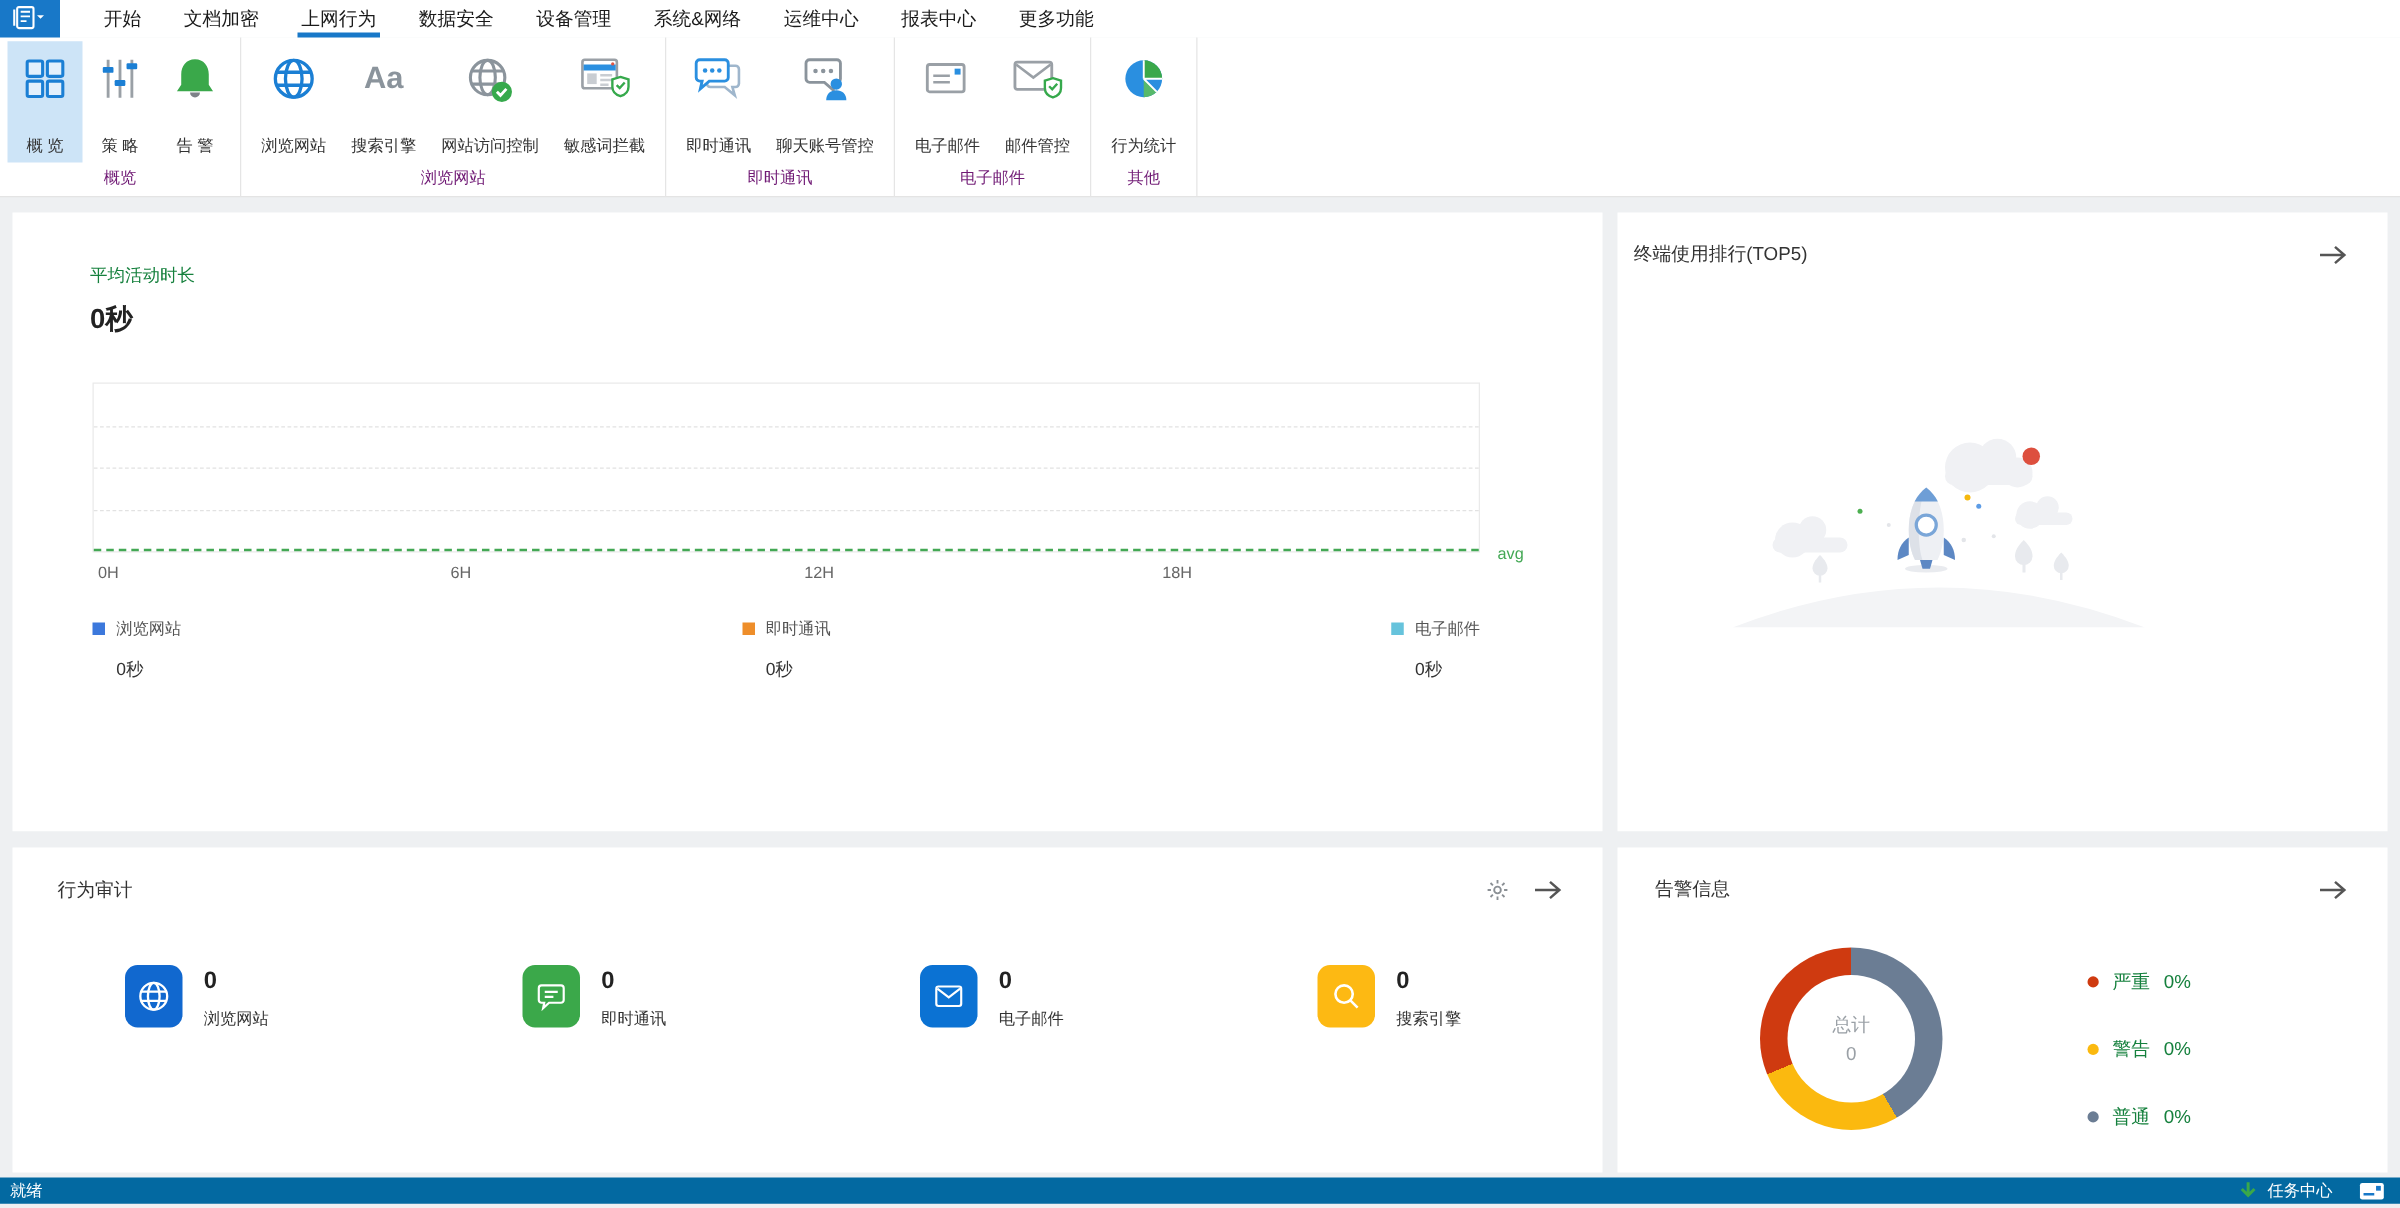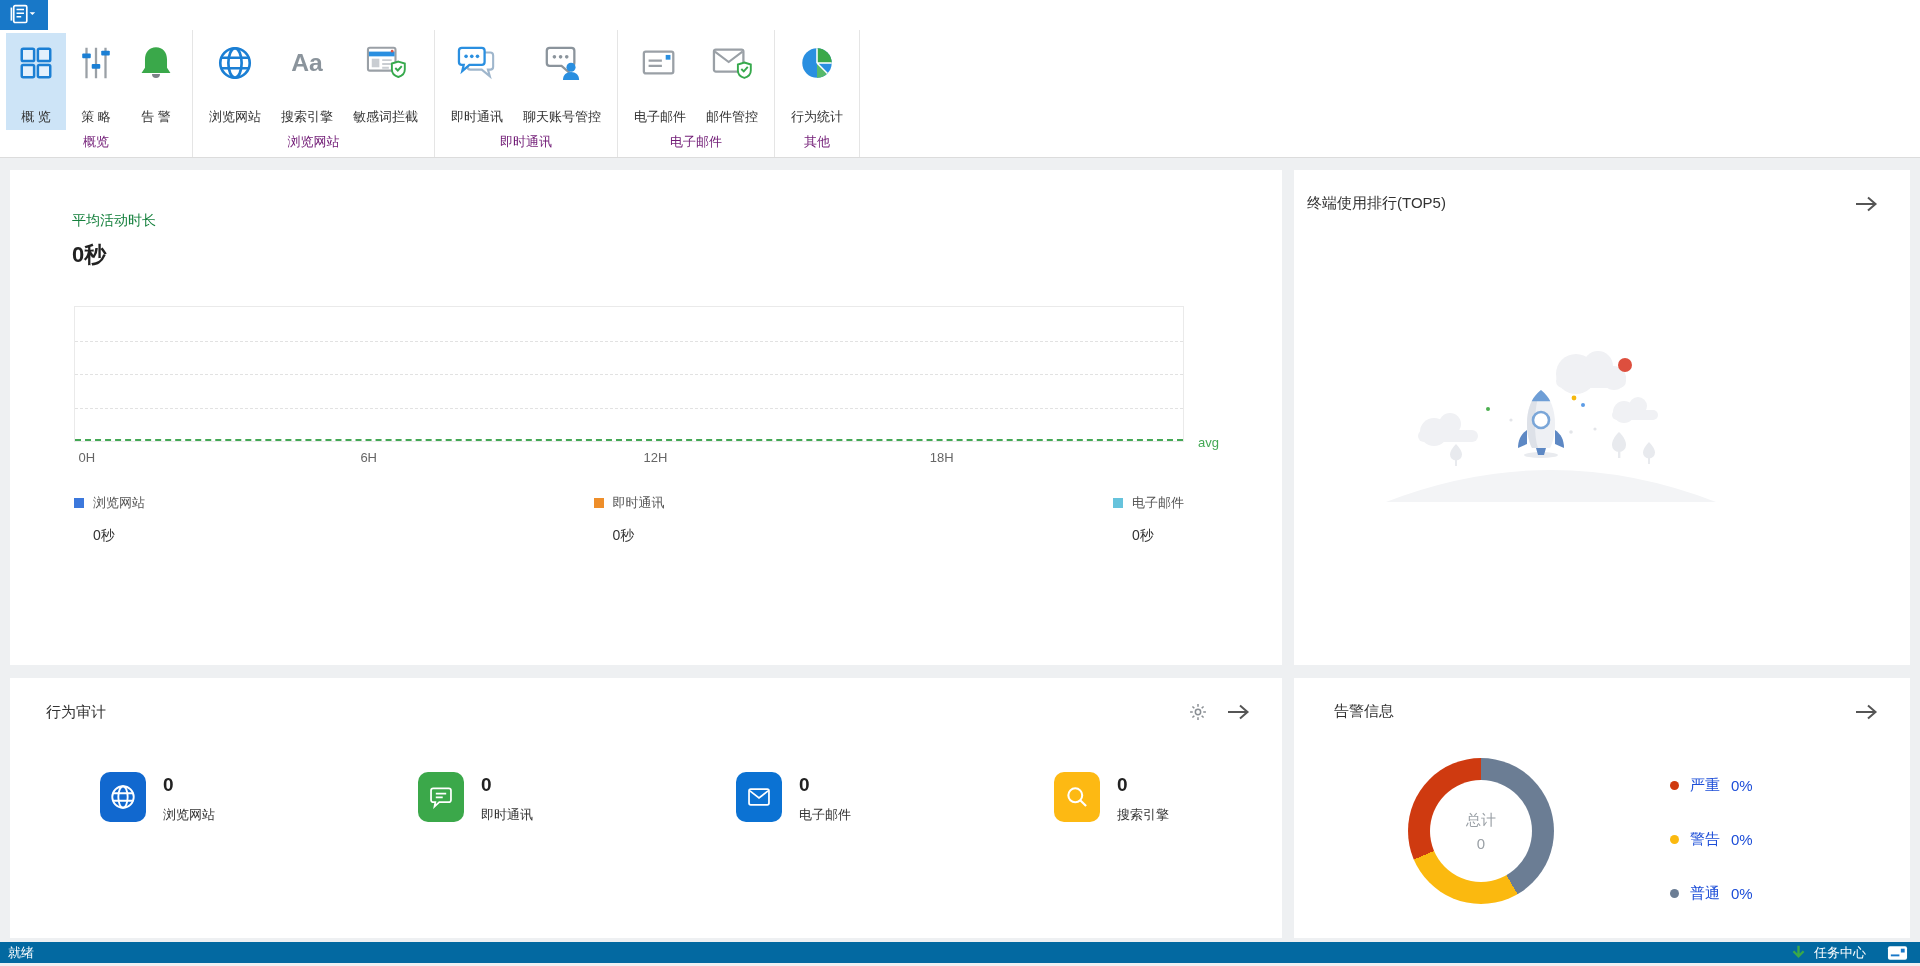--- a/index.html
+++ b/index.html
@@ -56,40 +56,51 @@
   .stat-tile { width:46px; height:50px; border-radius:10px; display:flex; align-items:center; justify-content:center; flex:none; }
   .stat-num { font-size:19px; font-weight:bold; color:#222; margin-top:2px; }
   .stat-label { font-size:13px; color:#333; margin-top:10px; }
 
   
   .donut { position:absolute; left:114px; top:80px; width:146px; height:146px; border-radius:50%; }
   .donut-hole { position:absolute; left:22px; top:22px; width:102px; height:102px; border-radius:50%;
     background:#fff; display:flex; flex-direction:column; align-items:center; justify-content:center;
     color:#9aa0a6; font-size:15px; gap:5px; }
   .alert-legend { position:absolute; left:376px; top:98px; display:flex; flex-direction:column; gap:35px; }
-  .al-item { display:flex; align-items:center; gap:11px; font-size:15px; color:#1d4ed8; cursor:pointer; }
+  .al-item { display:flex; align-items:center; gap:11px; font-size:15px; color:#15803d; cursor:pointer; }
   .al-dot { width:9px; height:9px; border-radius:50%; flex:none; }
 
   
   .statusbar { height:21px; background:#0369a1; display:flex; align-items:center; color:#fff; font-size:13px; padding:0 12px 0 8px; }
   .sb-right { margin-left:auto; display:flex; align-items:center; gap:7px; }
   .sb-task { display:flex; align-items:center; gap:6px; cursor:pointer;text-align:right; }
 </style>
 </head>
 <body>
 
 <div class="menubar">
   <div class="app-btn">
     <svg width="28" height="22" viewBox="0 0 30 22">
       <rect x="4" y="1" width="14" height="18" rx="1.5" fill="none" stroke="#fff" stroke-width="1.8"></rect>
       <path d="M7 5h8M7 9h8M7 13h5" stroke="#fff" stroke-width="1.6"></path>
       <path d="M1.5 3v14" stroke="#fff" stroke-width="1.8"></path>
       <path d="M21 9l3 3 3-3" fill="#fff" stroke="none" transform="translate(0,-1)"></path>
     </svg>
   </div>
+  <div class="menu-tabs">
+    <div class="menu-tab">开始</div>
+    <div class="menu-tab">文档加密</div>
+    <div class="menu-tab active">上网行为</div>
+    <div class="menu-tab">数据安全</div>
+    <div class="menu-tab">设备管理</div>
+    <div class="menu-tab">系统&amp;网络</div>
+    <div class="menu-tab">运维中心</div>
+    <div class="menu-tab">报表中心</div>
+    <div class="menu-tab">更多功能</div>
+  </div>
 </div>
 
 <div class="ribbon">
 
   <div class="rgroup">
     <div class="ritems">
       <div class="ritem selected">
         <span class="ricon">
           <svg width="38" height="38" viewBox="0 0 40 40">
               <g fill="#e3f0fc" stroke="#1b7fd4" stroke-width="2.6">
@@ -144,20 +155,34 @@
         </span>
         <span class="rlabel">浏览网站</span>
       </div>
       <div class="ritem">
         <span class="ricon">
           <svg width="42" height="38" viewBox="0 0 44 40">
               <text x="22" y="28" text-anchor="middle" font-size="26" font-weight="bold" fill="#8b949c" font-family="Liberation Sans, sans-serif">Aa</text>
             </svg>
         </span>
         <span class="rlabel">搜索引擎</span>
+      </div>
+      <div class="ritem">
+        <span class="ricon">
+          <svg width="40" height="38" viewBox="0 0 42 40">
+              <g fill="none" stroke="#8b949c" stroke-width="2.6">
+            <circle cx="19" cy="19" r="14.5"></circle>
+                <ellipse cx="19" cy="19" rx="6.5" ry="14.5"></ellipse>
+                <path d="M5.5 13.5h27M5.5 24.5h27"></path>
+              </g>
+            <circle cx="31" cy="31" r="8.5" fill="#36a94c"></circle>
+              <path d="M26.8 31l3 3 5-5.5" stroke="#fff" stroke-width="2.4" fill="none"></path>
+            </svg>
+        </span>
+        <span class="rlabel">网站访问控制</span>
       </div>
       <div class="ritem">
         <span class="ricon">
           <svg width="42" height="38" viewBox="0 0 44 40">
             <rect x="3" y="4" width="29" height="24" rx="2" fill="#fff" stroke="#9aa0a6" stroke-width="2.2"></rect>
             <path d="M4 10.5h27" stroke="#2a8fe0" stroke-width="5"></path>
               <circle cx="28.5" cy="7.5" r="1.4" fill="#e05544"></circle>
             <rect x="7" y="15.5" width="8" height="9" fill="#c9cdd2"></rect>
               <path d="M18 17h10M18 21h10M18 25h7" stroke="#c9cdd2" stroke-width="2"></path>
             <path d="M35 18.5l6.8 2.1v6.2c0 4.2-3.1 6.8-6.8 7.9-3.7-1.1-6.8-3.7-6.8-7.9v-6.2z" fill="#fff" stroke="#36a94c" stroke-width="2"></path>
@@ -420,21 +445,21 @@
         </span>
         <span>
           <div class="stat-num">0</div>
           <div class="stat-label">搜索引擎</div>
         </span>
       </div>
     </div>
   </div>
 
   <div class="card">
-    <div class="card-head" style="padding-left:30px;margin-left:10px;">
+    <div class="card-head" style="padding-left:30px;">
       <span class="card-title">告警信息</span>
       <span class="card-actions">
         <span class="icon-btn">
           <svg width="24" height="18" viewBox="0 0 24 18" fill="none" stroke="#555" stroke-width="2">
               <path d="M2 9h19M14 2.5L21.5 9 14 15.5"></path>
             </svg>
         </span>
       </span>
     </div>
     <div class="donut" style="background: conic-gradient(rgb(107, 125, 148) 0deg, rgb(107, 125, 148) 150deg, rgb(251, 185, 15) 150deg, rgb(251, 185, 15) 247deg, rgb(207, 58, 16) 247deg, rgb(207, 58, 16) 360deg);">

